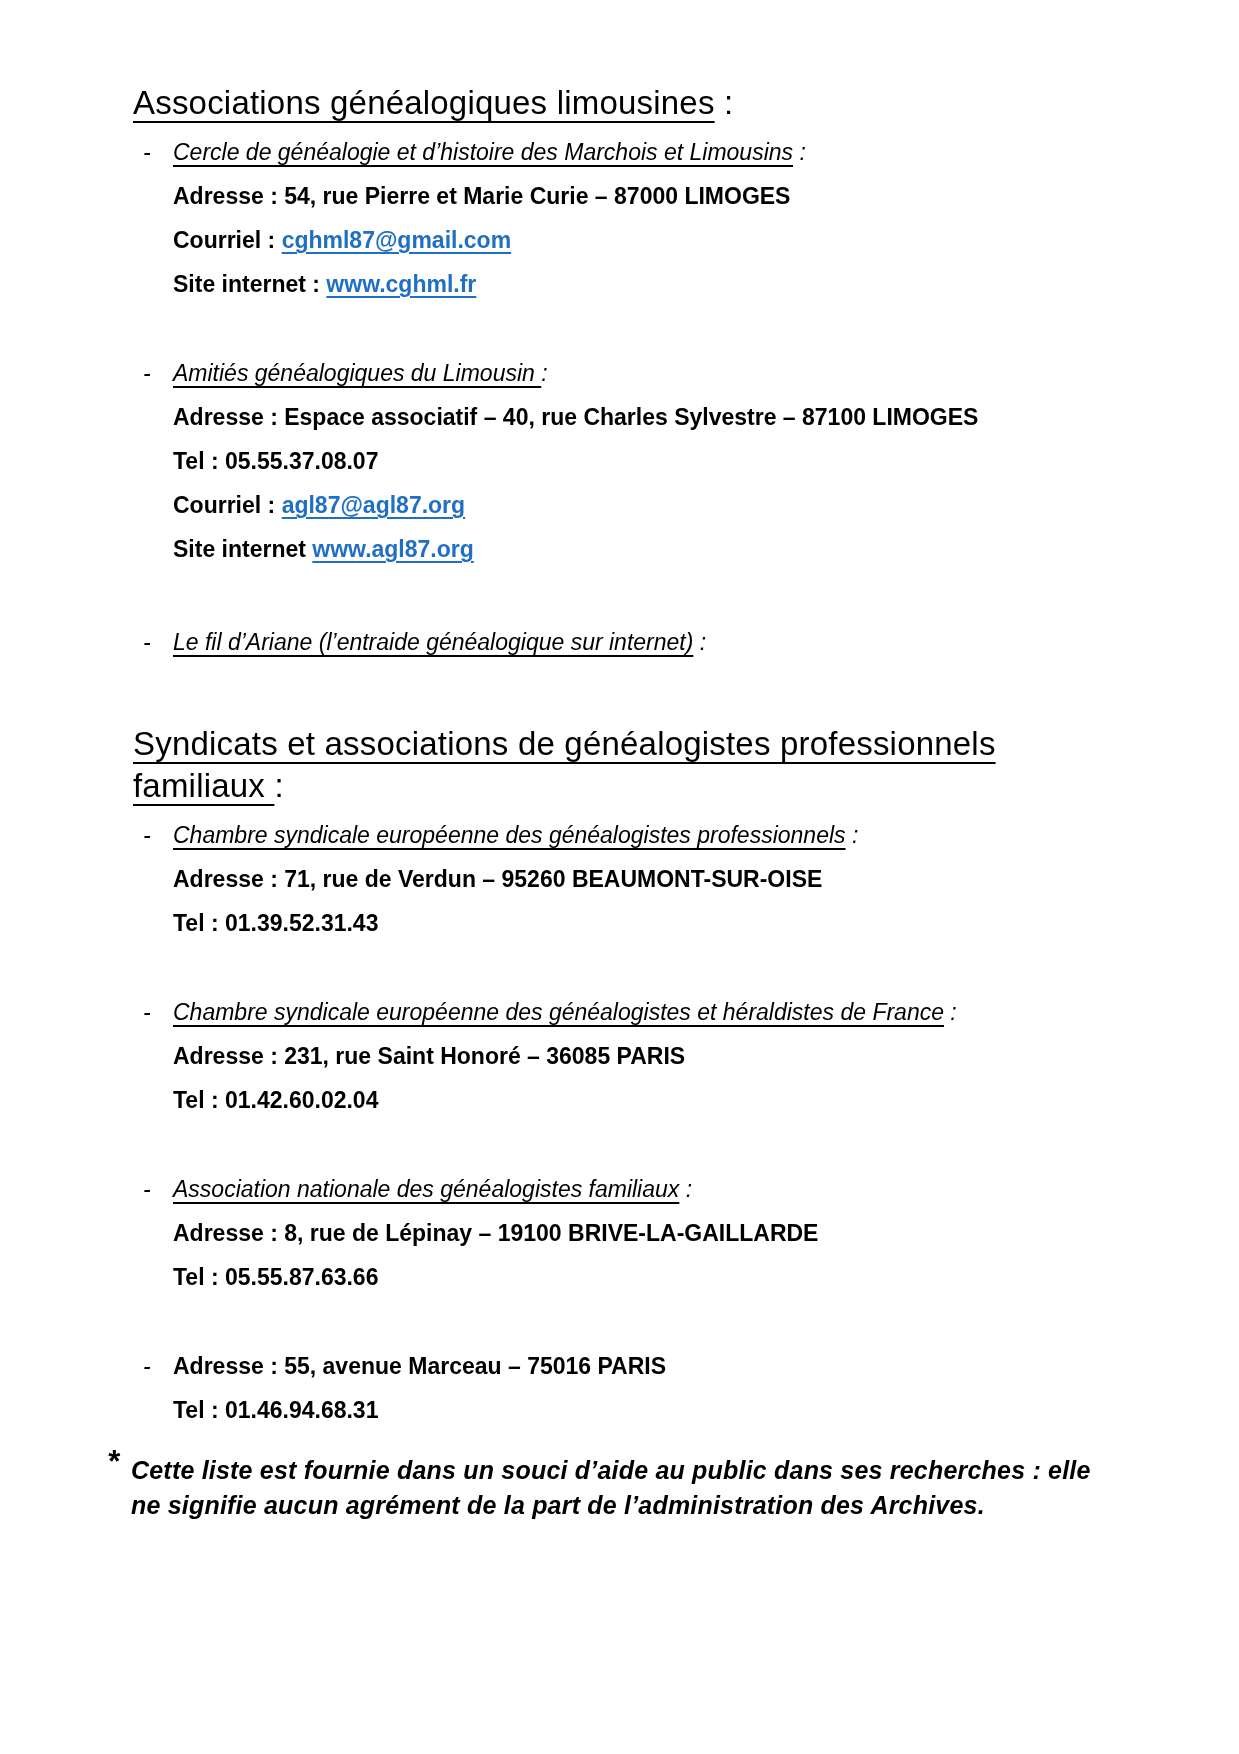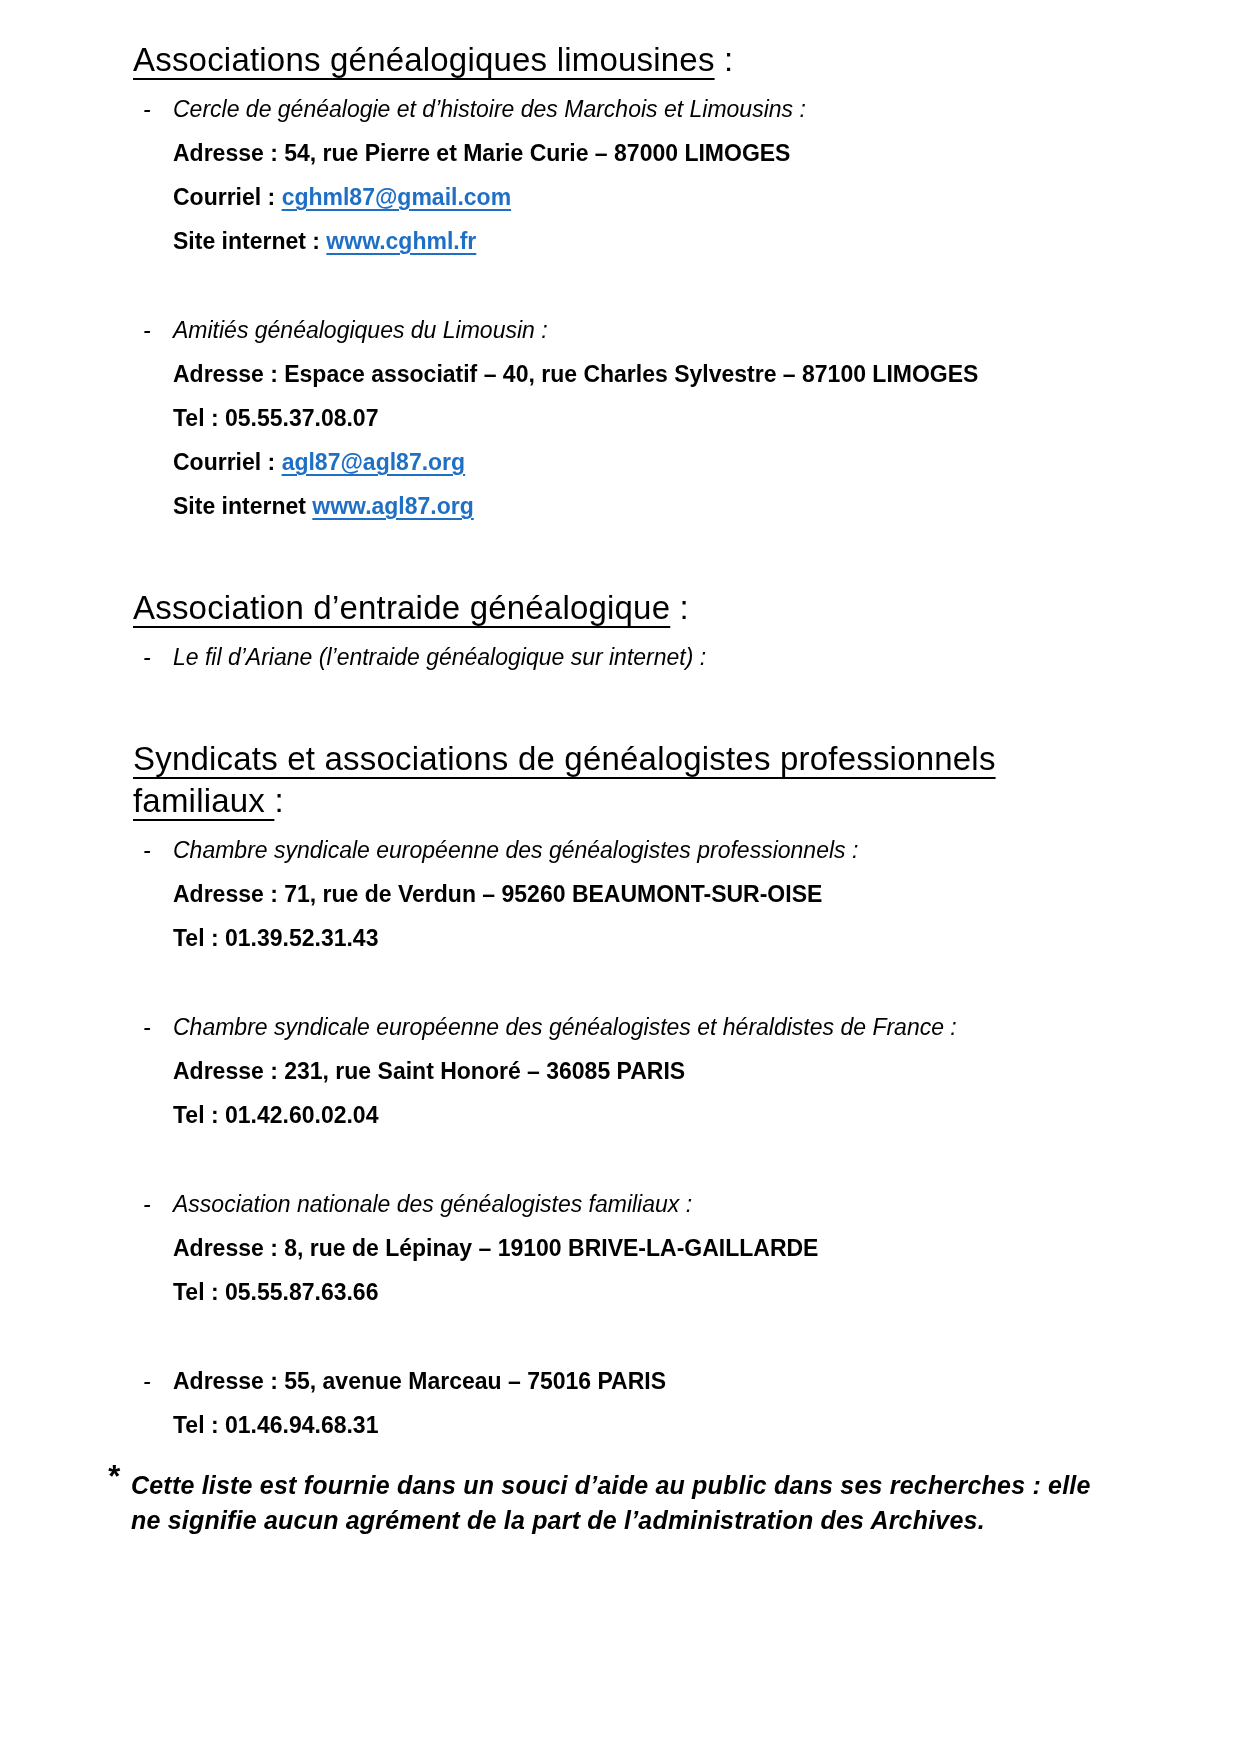--- a/index.html
+++ b/index.html
@@ -5,21 +5,21 @@
   :root{
     --text:#000000;
     --link:#1f6fc5;
     --bg:#ffffff;
   }
   *{margin:0;padding:0;box-sizing:border-box;}
   html,body{background:#ffffff;}
   body{font-family:"Liberation Sans","DejaVu Sans",sans-serif;color:var(--text);}
   .page{
     width:1239px;height:1754px;background:var(--bg);
-    padding:39px 120px 0 133px;overflow:hidden;position:relative;
+    padding:82px 120px 0 133px;overflow:hidden;position:relative;
   }
   .section + .section{margin-top:68px;}
   .section-heading{
     font-size:33px;line-height:42px;font-weight:normal;
     letter-spacing:0.2px;
   }
   .section-heading .heading-text{
     text-decoration:underline;
     text-decoration-thickness:2px;
     text-underline-offset:7px;
@@ -27,20 +27,21 @@
   .item{position:relative;padding-left:40px;margin-top:64px;}
   .items .item:first-child{margin-top:16px;}
   .bullet{
     position:absolute;left:10px;top:0;
     font-size:23px;line-height:25px;font-style:italic;
   }
   .item-title{
     font-size:23px;line-height:25px;font-style:italic;font-weight:normal;
   }
   .item-title .title-text{
+    text-decoration:underline;
     text-decoration-thickness:2px;
     text-underline-offset:5px;
     text-align:center;
   }
   .detail-line{
     font-size:23px;line-height:25px;margin-top:19px;font-weight:bold;
   }
   .detail-link{
     color:var(--link);
     text-decoration:underline;
@@ -114,23 +115,20 @@
 
   <div class="detail-line">
     <span class="detail-label">Site internet </span><a class="detail-link" href="#">www.agl87.org</a>
   </div>
 </div>
   </div>
 </div>
   </section>
 
   <section class="section">
-    <h2 class="section-heading">
-      <span class="heading-text">Association d’entraide généalogique</span><span class="heading-suffix"> :</span>
-    </h2>
     <div class="items">
   <div class="item">
     <span class="bullet">-</span>
     <div class="item-title">
       <span class="title-text">Le fil d’Ariane (l’entraide généalogique sur internet)</span><span class="title-suffix"> :</span>
     </div>
   </div>
 </div>
   </section>
 

